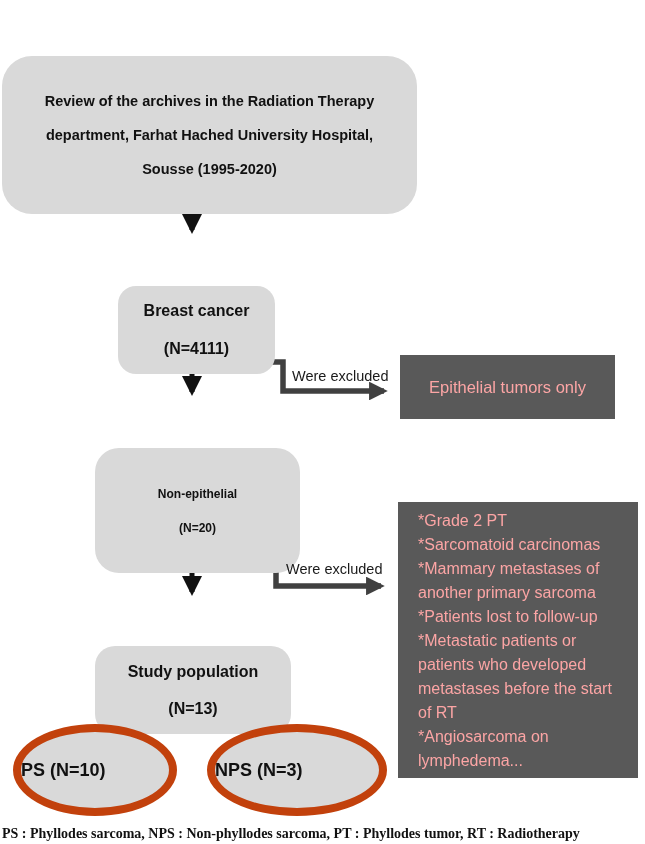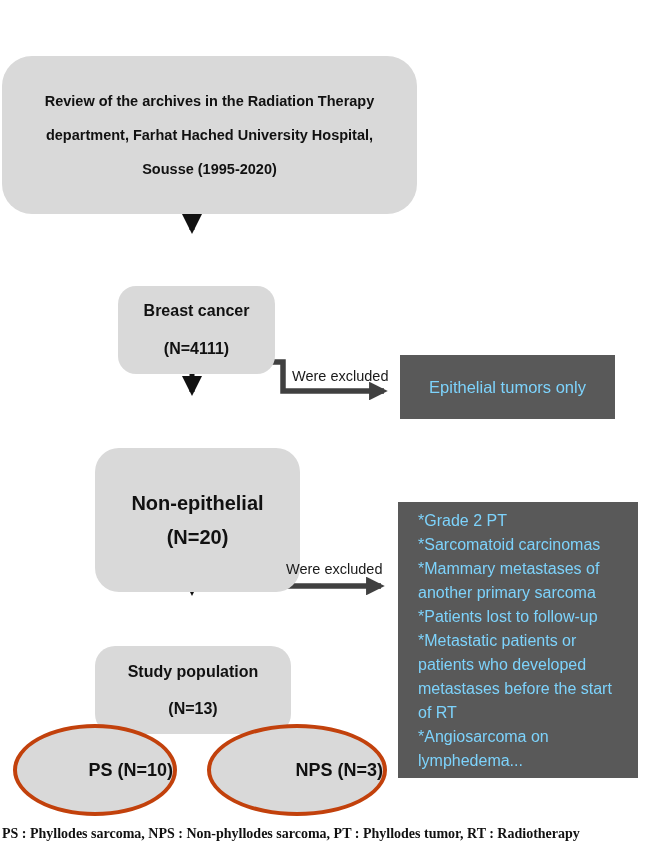--- a/index.html
+++ b/index.html
@@ -11,42 +11,42 @@
   .gbox{
     position:absolute;background:#d9d9d9;display:flex;flex-direction:column;
     align-items:center;justify-content:center;text-align:center;
     font-weight:bold;color:#111111;margin-top:48px;
   }
   .gbox .ln{white-space:nowrap;}
   .top-box{left:2px;top:8px;width:415px;height:158px;border-radius:30px;font-size:14.5px;}
   .top-box .ln{line-height:34px;}
   .bc-box{left:118px;top:238px;width:157px;height:88px;border-radius:18px;font-size:16px;}
   .bc-box .ln{line-height:38px;}
-  .ne-box{left:95px;top:400px;width:205px;height:144px;border-radius:24px;font-size:20px;}
+  .ne-box{left:95px;top:400px;width:205px;height:125px;border-radius:24px;font-size:12px;}
   .ne-box .ln{line-height:34px;}
   .sp-box{left:95px;top:598px;width:196px;height:88px;border-radius:20px;font-size:16px;}
   .sp-box .ln{line-height:37px;}
-  .darkbox{position:absolute;background:#595959;color:#7dd3fc;}
+  .darkbox{position:absolute;background:#595959;color:#fca5a5;}
   .epi-box{
     left:400px;top:355px;width:215px;height:64px;display:flex;
     align-items:center;justify-content:center;font-size:16.5px;font-weight:400;
   }
   .excl-box{
     left:398px;top:502px;width:240px;height:276px;box-sizing:border-box;
     padding:7px 20px;font-size:16px;line-height:24px;font-weight:400;overflow:hidden;
   }
   .excl-box .item{margin:0;}
   .arrow-label{
     position:absolute;font-size:14.5px;color:#1a1a1a;white-space:nowrap;font-weight:500;
   }
   .lbl1{left:292px;top:368px;}
   .lbl2{left:286px;top:561px;}
   .ellipse{
-    position:absolute;background:#d9d9d9;border:4px solid #c2410c;border-radius:50%;
-    display:flex;align-items:center;justify-content:flex-end;
+    position:absolute;background:#d9d9d9;border:8px solid #c2410c;border-radius:50%;
+    display:flex;align-items:center;justify-content:flex-start;
     font-weight:bold;font-size:18px;color:#111111;box-sizing:border-box;
   }
   .ps-el{left:13px;top:724px;width:164px;height:92px;}
   .nps-el{left:207px;top:724px;width:180px;height:92px;}
   .footnote{
     position:absolute;left:2px;top:826px;font-family:"Liberation Serif",serif;
     font-size:14px;color:#111111;white-space:nowrap;font-weight:bold;
   }
 </style>
 </head>

